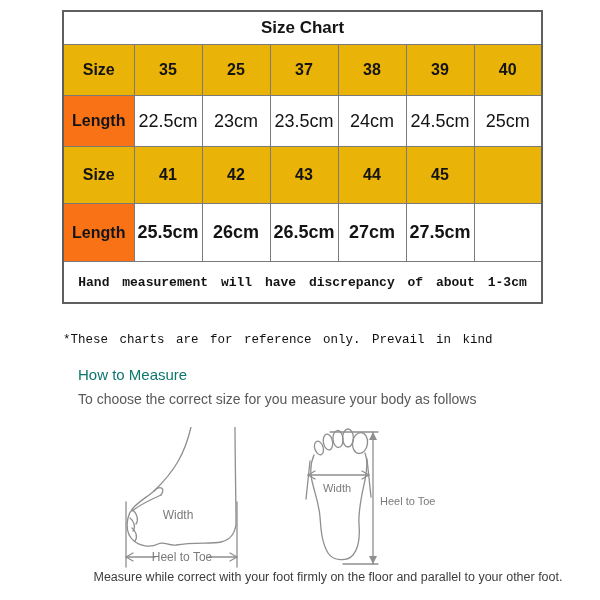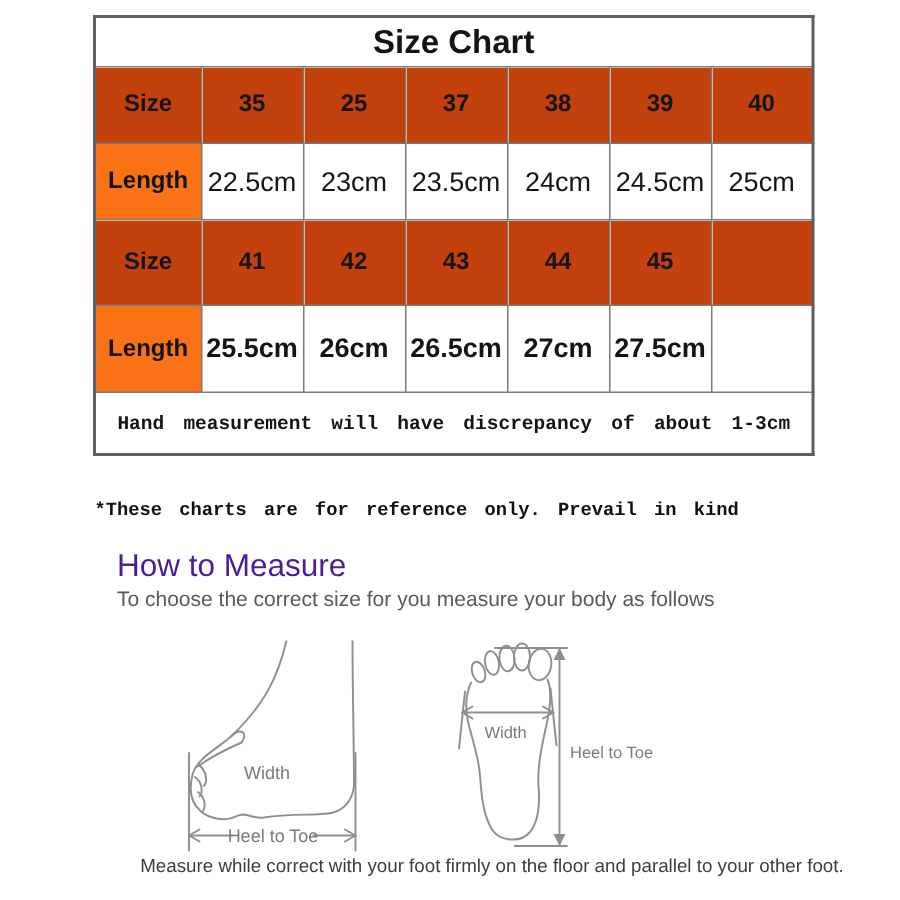--- a/index.html
+++ b/index.html
@@ -10,39 +10,39 @@
   
   table.size-chart{
     position:absolute;left:62px;top:10px;width:481px;
     border-collapse:collapse;table-layout:fixed;
     border:2px solid #5f5f5f;
   }
   table.size-chart td{
     border:1px solid #7a7a7a;text-align:center;vertical-align:middle;
     color:#141414;padding:0;overflow:hidden;
   }
-  tr.r-title td{height:32px;font-weight:bold;font-size:22px;border-radius:16px;}
-  tr.r-s1 td,tr.r-s2 td{background:#c2410c;font-weight:bold;font-size:16px;}
+  tr.r-title td{height:32px;font-weight:bold;font-size:17px;border-radius:16px;}
+  tr.r-s1 td,tr.r-s2 td{background:#eab308;font-weight:bold;font-size:16px;}
   tr.r-s1 td{height:50px;}
   tr.r-s2 td{height:56px;}
   tr.r-l1 td,tr.r-l2 td{font-size:18px;}
   tr.r-l1 td{height:50px;}
   tr.r-l2 td{height:57px;font-weight:bold;}
   tr.r-l1 td.row-label,tr.r-l2 td.row-label{background:#f97316;font-weight:bold;font-size:16px;}
   tr.r-note td{
     height:40px;font-family:"Liberation Mono","DejaVu Sans Mono",monospace;
     font-weight:bold;font-size:13px;word-spacing:5px;background:#ffffff;
   }
   
   .disclaimer{
     position:absolute;left:63px;top:333px;
     font-family:"Liberation Mono","DejaVu Sans Mono",monospace;
-    font-weight:bold;font-size:12.5px;word-spacing:4px;color:#101010;white-space:nowrap;
+    font-weight:normal;font-size:12.5px;word-spacing:4px;color:#101010;white-space:nowrap;
   }
-  .htm-heading{position:absolute;left:78px;top:366px;font-size:21px;color:#4c1d95;}
+  .htm-heading{position:absolute;left:78px;top:366px;font-size:15px;color:#0f766e;}
   .htm-sub{position:absolute;left:78px;top:391px;font-size:14px;color:#595959;}
   .caption{
     position:absolute;left:56px;top:570px;width:544px;text-align:center;
     font-size:12.5px;color:#3d3d3d;
   }
   
   svg.diagram{position:absolute;}
   svg.diagram path,svg.diagram line,svg.diagram ellipse{
     fill:none;stroke:#8f8f8f;stroke-width:1.3;stroke-linecap:round;stroke-linejoin:round;
   }

